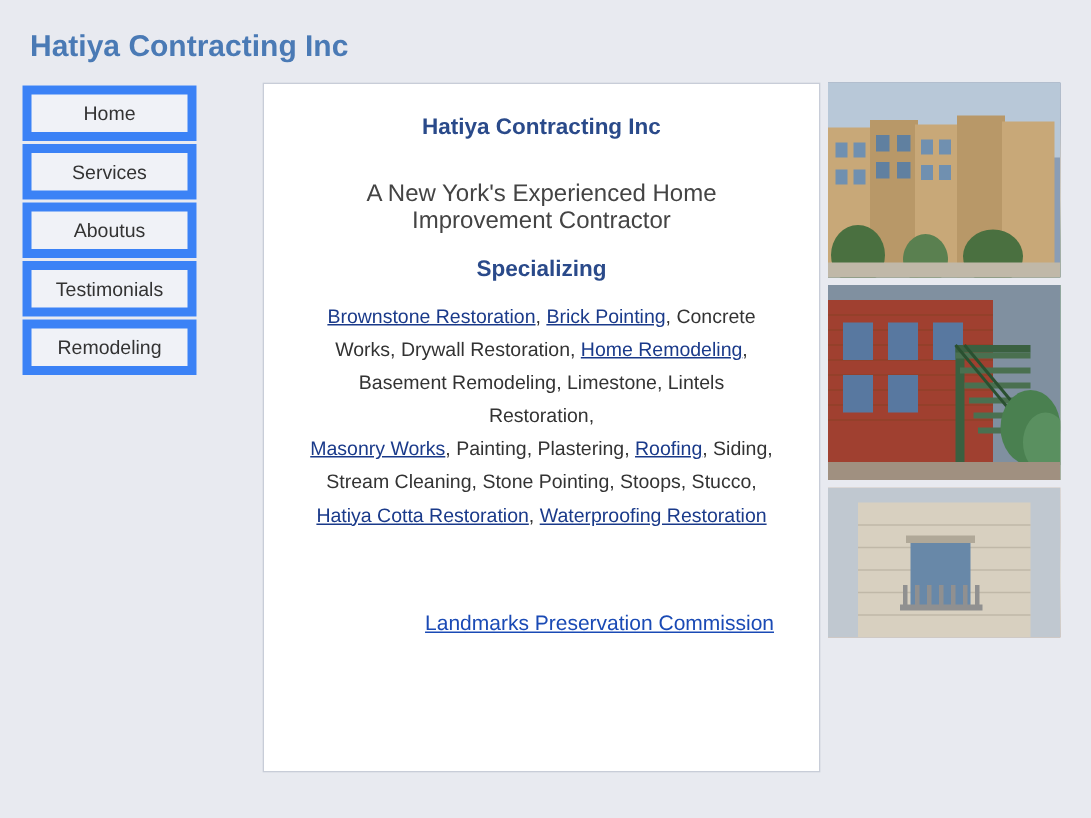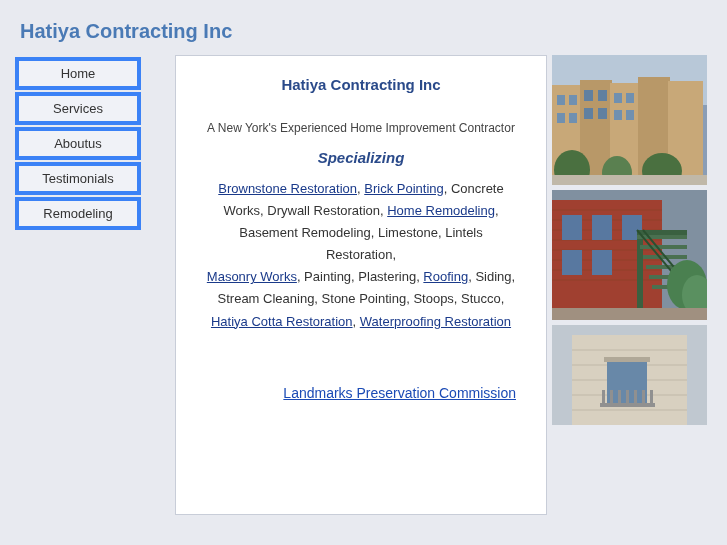--- a/index.html
+++ b/index.html
@@ -28,25 +28,25 @@
     }
 
     
     .sidebar {
       width: 160px;
       flex-shrink: 0;
     }
 
     .nav-button {
       display: block;
-      width: 126px;
+      width: 116px;
       margin: 2px 0;
       padding: 5px 10px;
       background: #f0f2f7;
-      border: 4px solid #3b82f6;
+      border: 6px solid #3b82f6;
       color: #333;
       text-align: center;
       font-size: 13px;
       cursor: pointer;
       text-decoration: none;
     }
 
     
     .content-area {
       flex: 1;
@@ -59,31 +59,30 @@
 
     .content-title {
       font-size: 15px;
       font-weight: bold;
       color: #2a4a8a;
       text-align: center;
       margin-bottom: 4px;
     }
 
     .content-subtitle {
-      font-size: 12px;
+      font-size: 16px;
       color: #444;
       text-align: center;
       margin-bottom: 14px;
       margin-top: 28px;
     }
 
     .specializing-title {
       font-size: 15px;
       font-weight: bold;
-      font-style: italic;
       color: #2a4a8a;
       text-align: center;
       margin-bottom: 12px;
     }
 
     .services-text {
       font-size: 13px;
       color: #333;
       text-align: center;
       line-height: 1.7;

